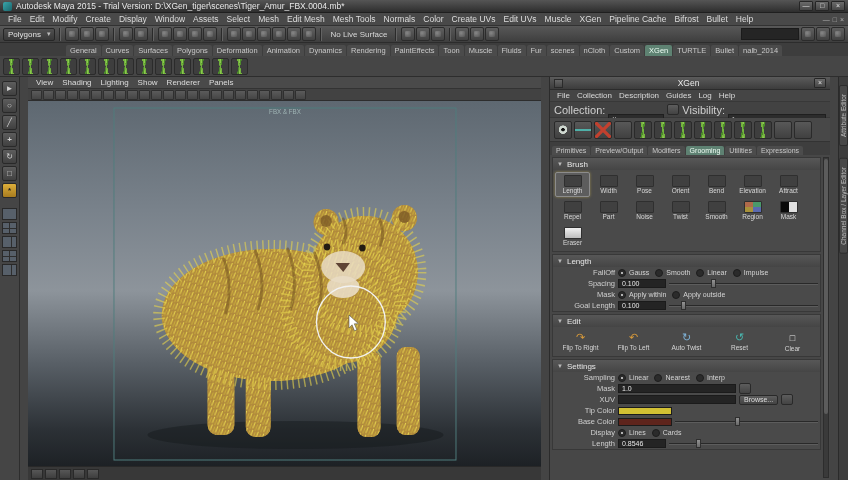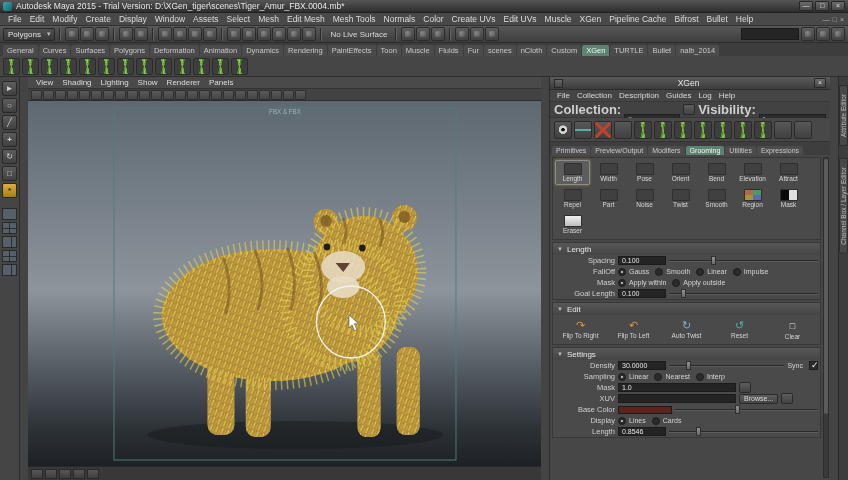--- a/index.html
+++ b/index.html
@@ -18,21 +18,21 @@
 .statusline{height:17px;background:linear-gradient(#585858,#3e3e3e);display:flex;align-items:center;gap:2px;padding:0 3px;border-bottom:1px solid #2c2c2c;}
 .dropdown{background:linear-gradient(#505050,#393939);border:1px solid #262626;border-radius:2px;padding:0 4px;font-size:8px;color:#e2e2e2;display:flex;align-items:center;gap:6px;height:13px;white-space:nowrap;}
 .dropdown::after{content:"▾";font-size:7px;color:#bbb;}
 .sep{width:2px;height:13px;border-left:1px solid #2a2a2a;border-right:1px solid #636363;margin:0 2px;flex:none;}
 .iconrow{display:flex;gap:1px;align-items:center;}
 .iconrow span{width:14px;height:14px;background:linear-gradient(#5f5f5f,#424242);border:1px solid #2b2b2b;border-radius:2px;position:relative;flex:none;}
 .iconrow span::after{content:"";position:absolute;inset:3px;background:radial-gradient(circle at 35% 35%,#9d9d9d,#565656);border-radius:1px;opacity:.7;}
 .live-label{font-size:8px;color:#d8d8d8;padding:0 4px;white-space:nowrap;}
 .status-field{width:58px;height:12px;background:#252525;border:1px solid #1b1b1b;margin-left:auto;flex:none;}
 
-.shelftabs{height:13px;background:#3d3d3d;display:flex;align-items:flex-end;gap:1px;padding:0 3px;overflow:hidden;}
+.shelftabs{height:13px;background:#3d3d3d;display:flex;align-items:flex-end;gap:1px;padding:0 3px;overflow:hidden;justify-content:center;}
 .shelftabs span{font-size:7.5px;padding:1px 4px;background:#4b4b4b;color:#c8c8c8;border-radius:2px 2px 0 0;white-space:nowrap;}
 .shelftabs span.active{background:#5e8272;color:#edfcf3;}
 .shelf{height:21px;background:#464646;display:flex;align-items:center;gap:2px;padding:0 3px;border-bottom:1px solid #2d2d2d;}
 .shelf .grassbg{width:17px;height:17px;border:1px solid #2b2b2b;border-radius:2px;flex:none;}
 .grassbg{background:var(--grass),#3e3e3e;}
 
 .main{position:absolute;top:77px;left:0;right:0;bottom:0;display:flex;gap:8px;}
 .toolcol{width:20px;background:#454545;border-right:1px solid #2d2d2d;display:flex;flex-direction:column;align-items:center;padding-top:4px;}
 .tools,.layouts{display:flex;flex-direction:column;gap:2px;}
 .tools span{width:15px;height:15px;background:linear-gradient(#5d5d5d,#404040);border:1px solid #292929;border-radius:2px;color:#d2d2d2;font-size:8px;line-height:13px;text-align:center;}
@@ -60,21 +60,21 @@
 .bottombar span{width:12px;height:10px;background:linear-gradient(#575757,#3e3e3e);border:1px solid #292929;flex:none;}
 
 .xgen{width:281px;background:#474747;border-left:1px solid #2b2b2b;display:flex;flex-direction:column;font-size:8px;}
 .xg-title{height:13px;background:linear-gradient(#5b5b5b,#3c3c3c);display:flex;align-items:center;padding:0 4px;border-bottom:1px solid #2b2b2b;gap:3px;}
 .xg-dock{width:9px;height:9px;background:linear-gradient(#666,#444);border:1px solid #2a2a2a;flex:none;}
 .xg-title .t{flex:1;text-align:center;font-size:8.5px;color:#eaeaea;}
 .xg-close{width:12px;height:10px;background:linear-gradient(#6a6a6a,#464646);border:1px solid #262626;color:#e0e0e0;font-size:7px;line-height:8px;text-align:center;border-radius:1px;flex:none;}
 .xg-menu{height:12px;display:flex;gap:1px;align-items:center;padding:0 4px;background:#454545;border-bottom:1px solid #383838;}
 .xg-menu span{padding:0 3px;font-size:8px;color:#dadada;}
 .xg-coll{height:16px;display:flex;align-items:center;gap:3px;padding:0 4px;background:#424242;border-bottom:1px solid #383838;}
-.xg-coll .lab{font-size:13px;color:#cfcfcf;white-space:nowrap;font-weight:bold;}
+.xg-coll .lab{font-size:11px;color:#cfcfcf;white-space:nowrap;}
 .xg-dd{background:#2c2c2c;border:1px solid #1f1f1f;height:12px;display:flex;align-items:center;justify-content:space-between;gap:4px;padding:0 3px;color:#e2e2e2;font-size:7.5px;margin-top:20px;}
 .xg-dd::after{content:"▾";font-size:6.5px;color:#aaa;}
 .xg-icons{height:24px;display:flex;gap:2px;align-items:center;padding:0 4px;background:#484848;border-bottom:1px solid #333;}
 .xicon{width:18px;height:18px;background:linear-gradient(#585858,#404040);border:1px solid #2a2a2a;border-radius:2px;flex:none;}
 .xg-icons .xicon:nth-child(1){background:radial-gradient(circle at 50% 48%,#111 1.5px,#cfd8d0 2px 4px,transparent 4.5px),linear-gradient(#585858,#404040);}
 .xg-icons .xicon:nth-child(2){background:linear-gradient(0deg,transparent 42%,#4fb0a8 43%,#4fb0a8 57%,transparent 58%),linear-gradient(#585858,#404040);}
 .xg-icons .xicon:nth-child(3){background:linear-gradient(45deg,transparent 43%,#c2402e 44%,#c2402e 56%,transparent 57%),linear-gradient(135deg,transparent 43%,#c2402e 44%,#c2402e 56%,transparent 57%),linear-gradient(#585858,#404040);}
 .xg-icons .xicon:nth-child(n+5):nth-child(-n+11){background:var(--grass),#3e3e3e;}
 .xg-tabs{height:13px;display:flex;align-items:flex-end;gap:1px;padding:0 2px;background:#3e3e3e;}
 .xg-tabs span{font-size:7px;padding:1px 4px;background:#4c4c4c;border-radius:2px 2px 0 0;color:#c9c9c9;white-space:nowrap;}
@@ -421,20 +421,21 @@
         <span data-name="xgen-tab">Preview/Output</span>
         <span data-name="xgen-tab">Modifiers</span>
         <span class="active" data-name="xgen-tab">Grooming</span>
         <span data-name="xgen-tab">Utilities</span>
         <span data-name="xgen-tab">Expressions</span>
       </div>
 
     <div class="xg-body" data-name="grooming-tab-content">
 
       <div class="sect" data-name="brush-section">
+        <div class="sect-h" data-name="brush-section-header">Brush</div>
         <div class="brushgrid" data-name="brush-grid">
           <div class="bcell sel" data-name="brush-length">
               <span class="bicon grassbg" data-name="length-brush-icon"></span>
               <span class="blabel" data-name="brush-label">Length</span>
             </div>
           <div class="bcell" data-name="brush-width">
               <span class="bicon grassbg" data-name="width-brush-icon"></span>
               <span class="blabel" data-name="brush-label">Width</span>
             </div>
           <div class="bcell" data-name="brush-pose">
@@ -487,39 +488,39 @@
             </div>
           <div class="bcell" data-name="brush-eraser">
               <span class="bicon bi-eraser" data-name="eraser-brush-icon"></span>
               <span class="blabel" data-name="brush-label">Eraser</span>
             </div>
         </div>
       </div>
 
       <div class="sect" data-name="length-section">
         <div class="sect-h" data-name="length-section-header">Length</div>
-        <div class="row" data-name="spacing-row">
-          <span class="rlab" data-name="spacing-label">Spacing</span>
-          <span class="field" data-name="spacing-field">0.100</span>
-          <span class="slider" data-name="spacing-slider">
-              <i></i>
-              <b style="left:28%;"></b>
-            </span>
-        </div>
         <div class="row" data-name="falloff-row">
           <span class="rlab" data-name="falloff-label">FallOff</span>
           <span class="radio on" data-name="falloff-gauss-radio"></span>
             <span class="rlabel" data-name="radio-label">Gauss</span>
           <span class="radio" data-name="falloff-smooth-radio"></span>
             <span class="rlabel" data-name="radio-label">Smooth</span>
           <span class="radio" data-name="falloff-linear-radio"></span>
             <span class="rlabel" data-name="radio-label">Linear</span>
           <span class="radio" data-name="falloff-impulse-radio"></span>
             <span class="rlabel" data-name="radio-label">Impulse</span>
         </div>
+        <div class="row" data-name="spacing-row">
+          <span class="rlab" data-name="spacing-label">Spacing</span>
+          <span class="field" data-name="spacing-field">0.100</span>
+          <span class="slider" data-name="spacing-slider">
+              <i></i>
+              <b style="left:28%;"></b>
+            </span>
+        </div>
         <div class="row" data-name="brush-mask-row">
           <span class="rlab" data-name="mask-label">Mask</span>
           <span class="radio on" data-name="apply-within-radio"></span>
             <span class="rlabel" data-name="radio-label">Apply within</span>
           <span class="radio" data-name="apply-outside-radio"></span>
             <span class="rlabel" data-name="radio-label">Apply outside</span>
         </div>
         <div class="row" data-name="goal-length-row">
           <span class="rlab" data-name="goal-length-label">Goal Length</span>
           <span class="field" data-name="goal-length-field">0.100</span>
@@ -551,50 +552,44 @@
             </div>
           <div class="ecell" data-name="clear-button">
               <span class="eicon g-clear" data-name="clear-icon"></span>
               <span class="elabel" data-name="edit-button-label">Clear</span>
             </div>
         </div>
       </div>
 
       <div class="sect" data-name="settings-section">
         <div class="sect-h" data-name="settings-section-header">Settings</div>
-        <div class="row" data-name="density-row">
-          <span class="rlab" data-name="density-label">Density</span>
-          <span class="field" data-name="density-field">30.0000</span>
-          <span class="slider" data-name="density-slider">
-              <i></i>
-              <b style="left:15%;"></b>
-            </span>
-          <span class="rlabel" data-name="sync-label">Sync</span>
-          <span class="chk on" data-name="sync-checkbox"></span>
-        </div>
         <div class="row" data-name="sampling-row">
           <span class="rlab" data-name="sampling-label">Sampling</span>
           <span class="radio on" data-name="sampling-linear-radio"></span>
             <span class="rlabel" data-name="radio-label">Linear</span>
           <span class="radio" data-name="sampling-nearest-radio"></span>
             <span class="rlabel" data-name="radio-label">Nearest</span>
           <span class="radio" data-name="sampling-interp-radio"></span>
             <span class="rlabel" data-name="radio-label">Interp</span>
         </div>
         <div class="row" data-name="settings-mask-row">
           <span class="rlab" data-name="settings-mask-label">Mask</span>
           <span class="field wide" data-name="settings-mask-field">1.0</span>
           <span class="sqbtn" data-name="mask-map-icon"></span>
         </div>
         <div class="row" data-name="xuv-row">
           <span class="rlab" data-name="xuv-label">XUV</span>
           <span class="field wide" data-name="xuv-field"></span>
           <span class="minibtn" data-name="browse-button">Browse...</span>
           <span class="sqbtn" data-name="xuv-options-icon"></span>
         </div>
+        <div class="row" data-name="tip-color-row">
+          <span class="rlab" data-name="tip-color-label">Tip Color</span>
+          <span class="swatch" data-name="tip-color-swatch" style="background: rgb(210, 192, 51);"></span>
+        </div>
         <div class="row" data-name="base-color-row">
           <span class="rlab" data-name="base-color-label">Base Color</span>
           <span class="swatch" data-name="base-color-swatch" style="background: rgb(94, 36, 28);"></span>
           <span class="slider" data-name="base-color-slider">
               <i></i>
               <b style="left:42%;"></b>
             </span>
         </div>
         <div class="row" data-name="display-row">
           <span class="rlab" data-name="display-label">Display</span>

